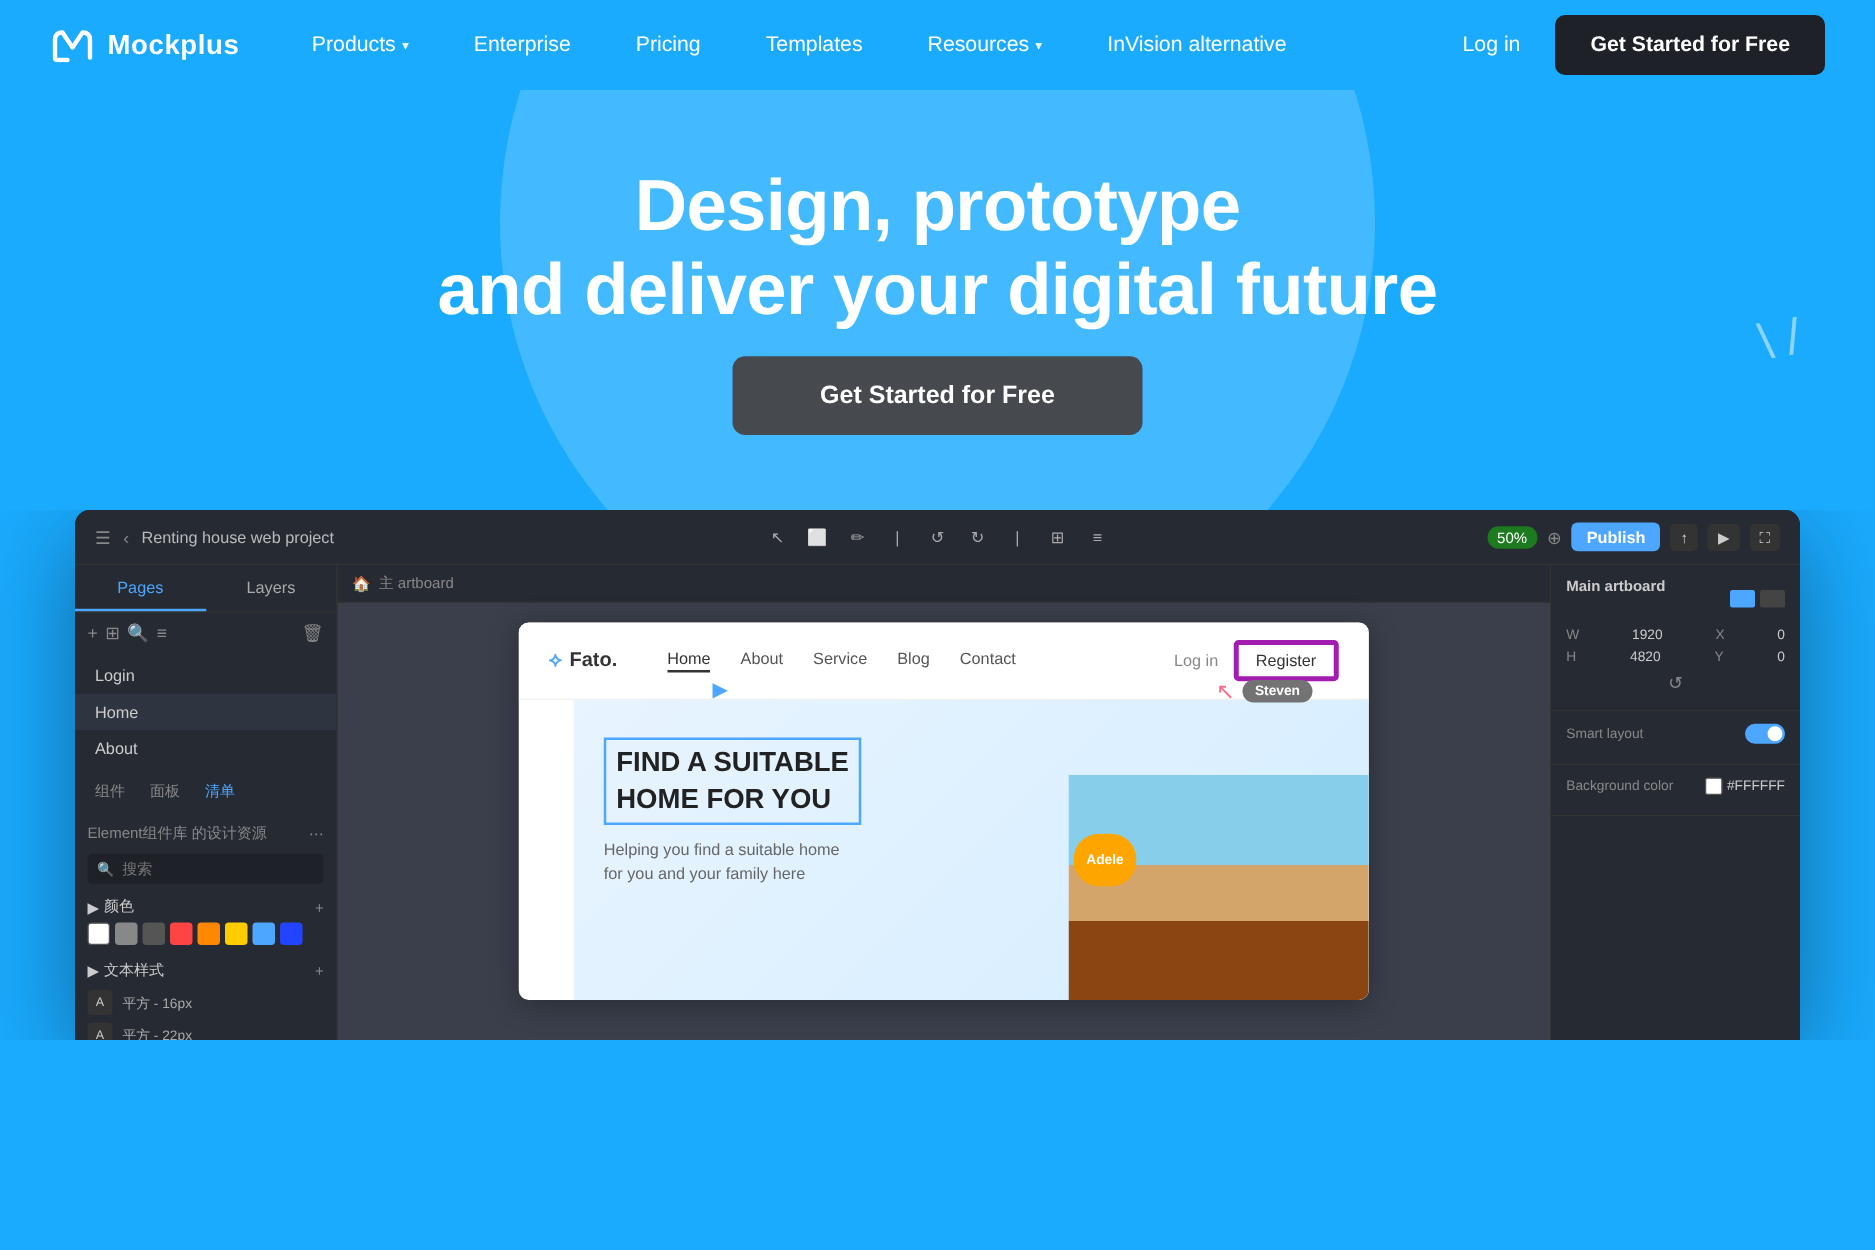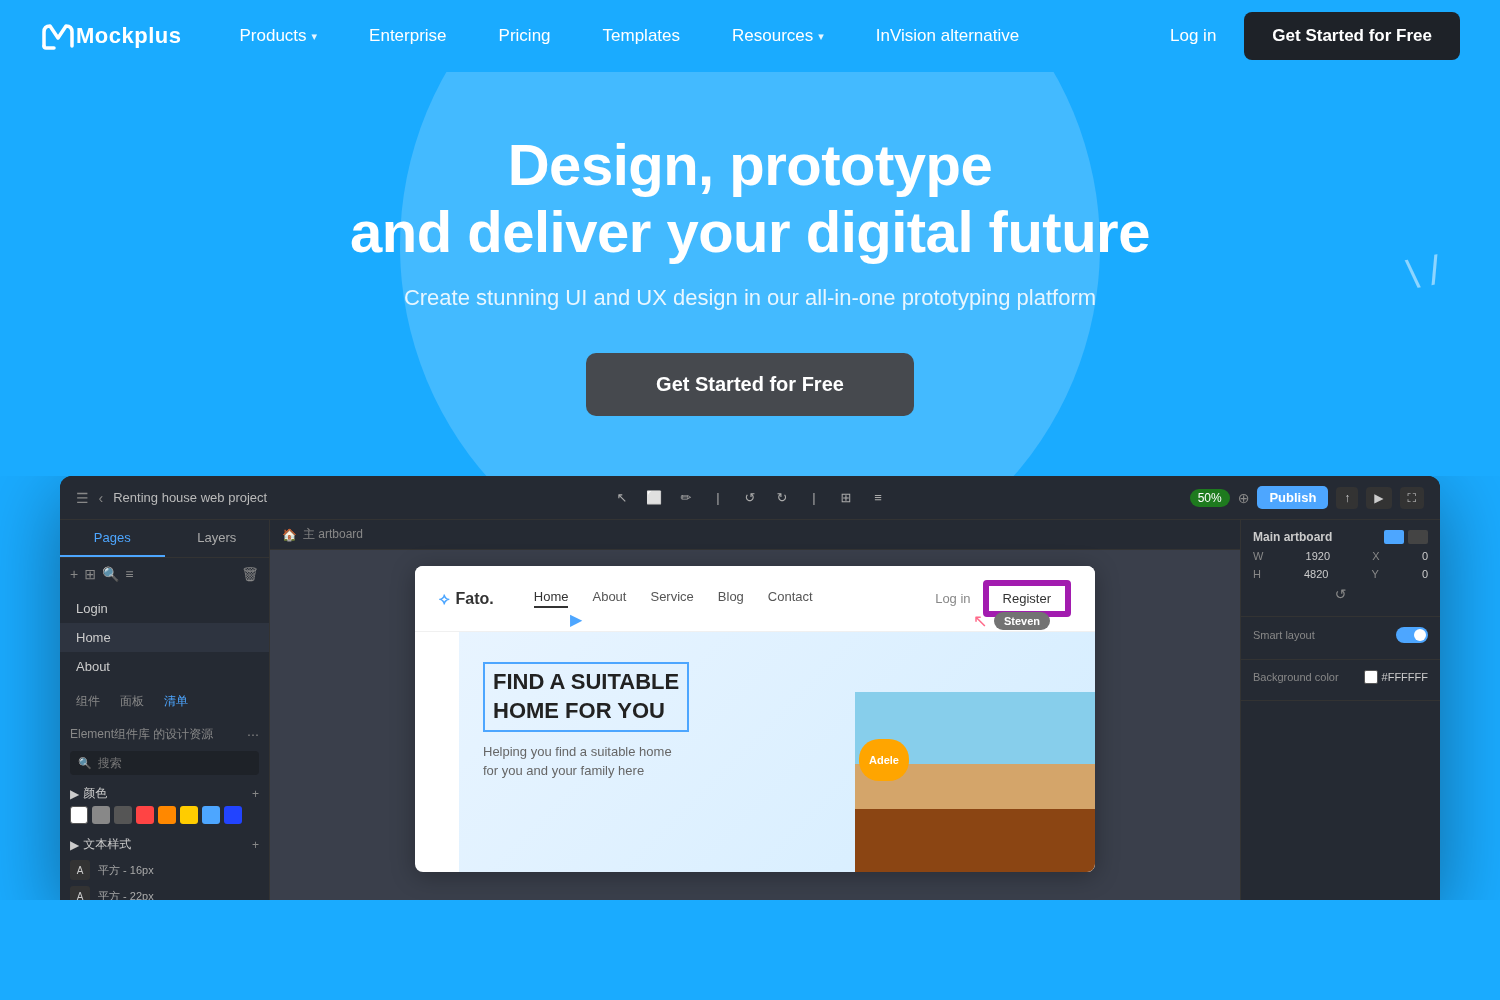--- a/index.html
+++ b/index.html
@@ -3,21 +3,21 @@
   <meta charset="utf-8">
   <style>
     * { margin: 0; padding: 0; box-sizing: border-box; }
     body { font-family: -apple-system, BlinkMacSystemFont, 'Segoe UI', sans-serif; width: 1500px; height: 1000px; overflow: hidden; background: #1aabff; }
 
     
     nav {
       display: flex; align-items: center; padding: 0 40px;
       height: 72px; background: #1aabff; position: relative; z-index: 10;
     }
-    .logo { display: flex; align-items: center; gap: 0; margin-right: 40px; text-decoration: none; }
+    .logo { display: flex; align-items: center; gap: 10px; margin-right: 40px; text-decoration: none; }
     .logo-icon { width: 36px; height: 28px; }
     .logo-text { color: #fff; font-size: 22px; font-weight: 600; letter-spacing: 0.5px; }
     .nav-links { display: flex; align-items: center; gap: 16px; flex: 1; }
     .nav-item {
       color: #fff; font-size: 17px; padding: 8px 18px; cursor: pointer;
       display: flex; align-items: center; gap: 5px; border-radius: 6px;
       text-decoration: none; white-space: nowrap;
     }
     .nav-item .chevron { font-size: 11px; opacity: 0.9; }
     .nav-right { display: flex; align-items: center; gap: 16px; }
@@ -125,21 +125,21 @@
     .mockup-nav {
       background: #fff; display: flex; align-items: center; padding: 14px 24px;
       border-bottom: 1px solid #f0f0f0;
     }
     .mockup-logo { font-size: 16px; font-weight: 700; color: #333; display: flex; align-items: center; gap: 6px; }
     .mockup-links { display: flex; gap: 24px; margin-left: 40px; }
     .mockup-link { font-size: 13px; color: #555; }
     .mockup-link.active { color: #333; border-bottom: 2px solid #333; padding-bottom: 2px; }
     .mockup-nav-right { margin-left: auto; display: flex; align-items: center; gap: 12px; }
     .mockup-login { font-size: 13px; color: #888; }
-    .mockup-register { font-size: 13px; border: 6px solid #a21caf; padding: 5px 14px; border-radius: 4px; color: #333; }
+    .mockup-register { font-size: 13px; border: 4px solid #a21caf; padding: 5px 14px; border-radius: 4px; color: #333; }
     .mockup-hero { display: flex; background: linear-gradient(135deg, #e8f4ff 0%, #d4edff 100%); min-height: 240px; margin-left: 44px; }
     .mockup-content { padding: 30px 24px; flex: 1; }
     .mockup-title { font-size: 22px; font-weight: 800; color: #222; line-height: 1.3; border: 2px solid #4da6ff; display: inline-block; padding: 4px 8px; margin-bottom: 10px; }
     .mockup-subtitle { font-size: 13px; color: #666; line-height: 1.5; }
     .mockup-image-area { flex: 1; display: flex; align-items: flex-end; justify-content: flex-end; }
     .house-img { width: 240px; height: 180px; background: linear-gradient(180deg, #87ceeb 0%, #f0e68c 60%, #8b4513 100%); }
     
     .cursor-steven {
       position: absolute; right: 190px; top: 60px;
       display: flex; align-items: center; gap: 6px;
@@ -148,21 +148,21 @@
     .steven-badge { background: #737373; color: #fff; border-radius: 20px; padding: 3px 10px; font-size: 11px; font-weight: 700; }
     .adele-badge { background: #ffa500; color: #fff; border-radius: 20px; padding: 15px 10px; font-size: 11px; font-weight: 600; position: absolute; bottom: 91px; left: 400px; }
     .play-cursor { color: #4da6ff; position: absolute; top: 60px; left: 300px; font-size: 16px; }
 
     
     .right-panel { width: 200px; background: #252a33; border-left: 1px solid #333; flex-shrink: 0; }
     .right-tabs { display: flex; border-bottom: 1px solid #333; }
     .right-tab { flex: 1; text-align: center; padding: 10px 0; font-size: 12px; color: #aaa; cursor: pointer; }
     .right-tab.active { color: #4da6ff; border-bottom: 2px solid #4da6ff; }
     .right-section { padding: 10px 12px; border-bottom: 1px solid #333; }
-    .right-section-title { font-size: 12px; color: #ccc; margin-bottom: 0; font-weight: 600; text-align: right; }
+    .right-section-title { font-size: 12px; color: #ccc; margin-bottom: 20px; font-weight: 600; text-align: right; }
     .right-row { display: flex; align-items: center; justify-content: space-between; margin-bottom: 6px; }
     .right-label { font-size: 11px; color: #888; }
     .right-value { font-size: 11px; color: #ccc; display: flex; align-items: center; gap: 4px; }
     .toggle-on { width: 32px; height: 16px; background: #4da6ff; border-radius: 8px; position: relative; }
     .toggle-on::after { content:''; position: absolute; right: 2px; top: 2px; width: 12px; height: 12px; background: #fff; border-radius: 50%; }
     .color-swatch-sm { width: 14px; height: 14px; border-radius: 2px; border: 1px solid #555; }
   </style>
 </head>
 <body>
 
@@ -201,21 +201,20 @@
     <button class="cta-btn">Get Started for Free</button>
   </div>
 </nav>
 
 <div class="hero" style="position:relative;">
   <div class="deco-lines">\ /</div>
   <h1>
     <span>Design, prototype</span><br>
     <span>and deliver your digital future</span>
   </h1>
-  <p>Create stunning UI and UX design in our all-in-one prototyping platform</p>
   <button class="hero-cta">Get Started for Free</button>
   <div class="deco-circle"></div>
 </div>
 
 <div class="app-preview-wrapper">
   <div class="app-window">
 
     <div class="window-toolbar">
       <div class="toolbar-left">
         <span class="toolbar-icon">☰</span>

